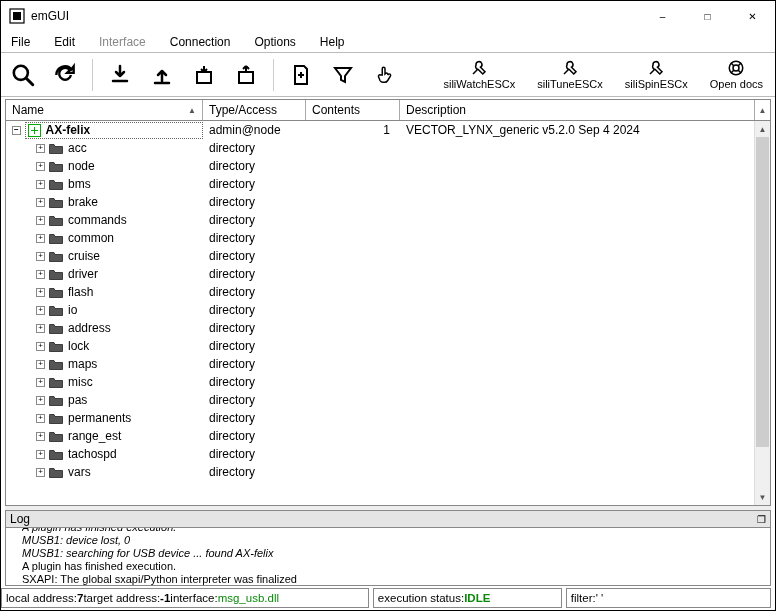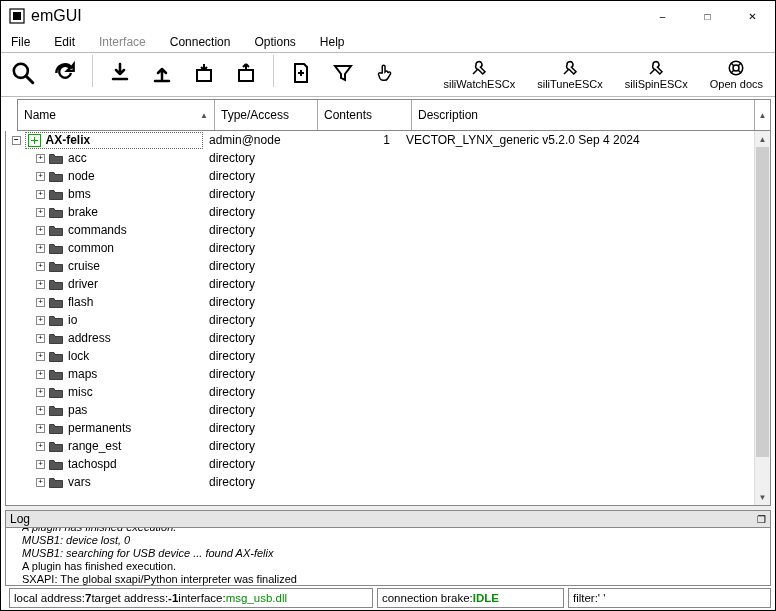--- a/index.html
+++ b/index.html
@@ -15,53 +15,53 @@
   flex-direction: column;
 }
 .titlebar {
   height: 30px;
   display: flex;
   align-items: center;
   padding-left: 8px;
   background: #fff;
 }
 .titlebar .app-icon { width: 16px; height: 16px; margin-right: 6px; }
-.titlebar .title { font-size: 16px; flex: 1; }
+.titlebar .title { font-size: 12px; flex: 1; }
 .titlebar .win-btn { width: 45px; height: 30px; display:flex; align-items:center; justify-content:center; font-family: "Segoe UI Symbol", sans-serif; font-size:10px; }
 
 .menubar {
   height: 22px;
   display: flex;
   align-items: center;
   border-bottom: 1px solid #bbb;
   padding: 0 4px;
   gap: 12px;
 }
 .menubar .menu-item { padding: 2px 6px; }
 .menubar .menu-item.disabled { color:#888; }
 
 .toolbar {
   height: 44px;
   display: flex;
-  align-items: flex-start;
+  align-items: center;
   padding: 2px 4px;
   border-bottom: 1px solid #bbb;
   gap: 6px;
 }
 .toolbar .tb-btn { width: 36px; height: 36px; display:flex; align-items:center; justify-content:center; }
 .toolbar .tb-sep { width: 1px; height: 32px; background:#ccc; margin:0 3px; }
 .toolbar .spacer { flex:1; }
 .toolbar .labeled-btn { display:flex; flex-direction:column; align-items:center; justify-content:center; padding: 0 8px; height:38px; font-size:11px; }
 .toolbar .labeled-btn svg { margin-bottom:1px; }
 
 .tree-header {
-  height: 32px;
+  height: 22px;
   display: flex;
   border: 1px solid #888;
-  margin: 2px 4px 0 16px;
+  margin: 2px 4px 0 4px;
   background: #fff;
 }
 .tree-header .col {
   display:flex;
   align-items:center;
   padding: 0 6px;
   border-right: 1px solid #aaa;
   font-size:12px;
   overflow:hidden;
   white-space:nowrap;
@@ -165,21 +165,21 @@
   overflow:hidden;
   background:#fff;
   font-size:11px;
   line-height:13px;
 }
 .log-body .italic { font-style:italic; }
 .log-body .line { white-space:nowrap; overflow:hidden; }
 
 .statusbar {
   height: 20px;
-  margin: 2px 4px 2px 8px;
+  margin: 2px 4px 2px 0;
   display:flex;
   align-items:stretch;
   gap:4px;
 }
 .statusbar .panel {
   border:1px solid #888;
   display:flex;
   align-items:center;
   padding: 0 4px;
   font-size:11.5px;
@@ -627,20 +627,20 @@
 <div class="statusbar">
   <div class="panel p1">
     <span>local address: </span>
       <span class="bold">7</span>
     <span> target address: </span>
       <span class="bold">-1</span>
     <span> interface: </span>
       <span class="greenb">msg_usb.dll</span>
   </div>
   <div class="panel p2">
-    <span>connection brake: </span>
+    <span>execution status: </span>
       <span class="green">IDLE</span>
   </div>
   <div class="panel p3">
     <span>filter: </span>
       <span>' '</span>
   </div>
 </div>
 
 </body></html>

